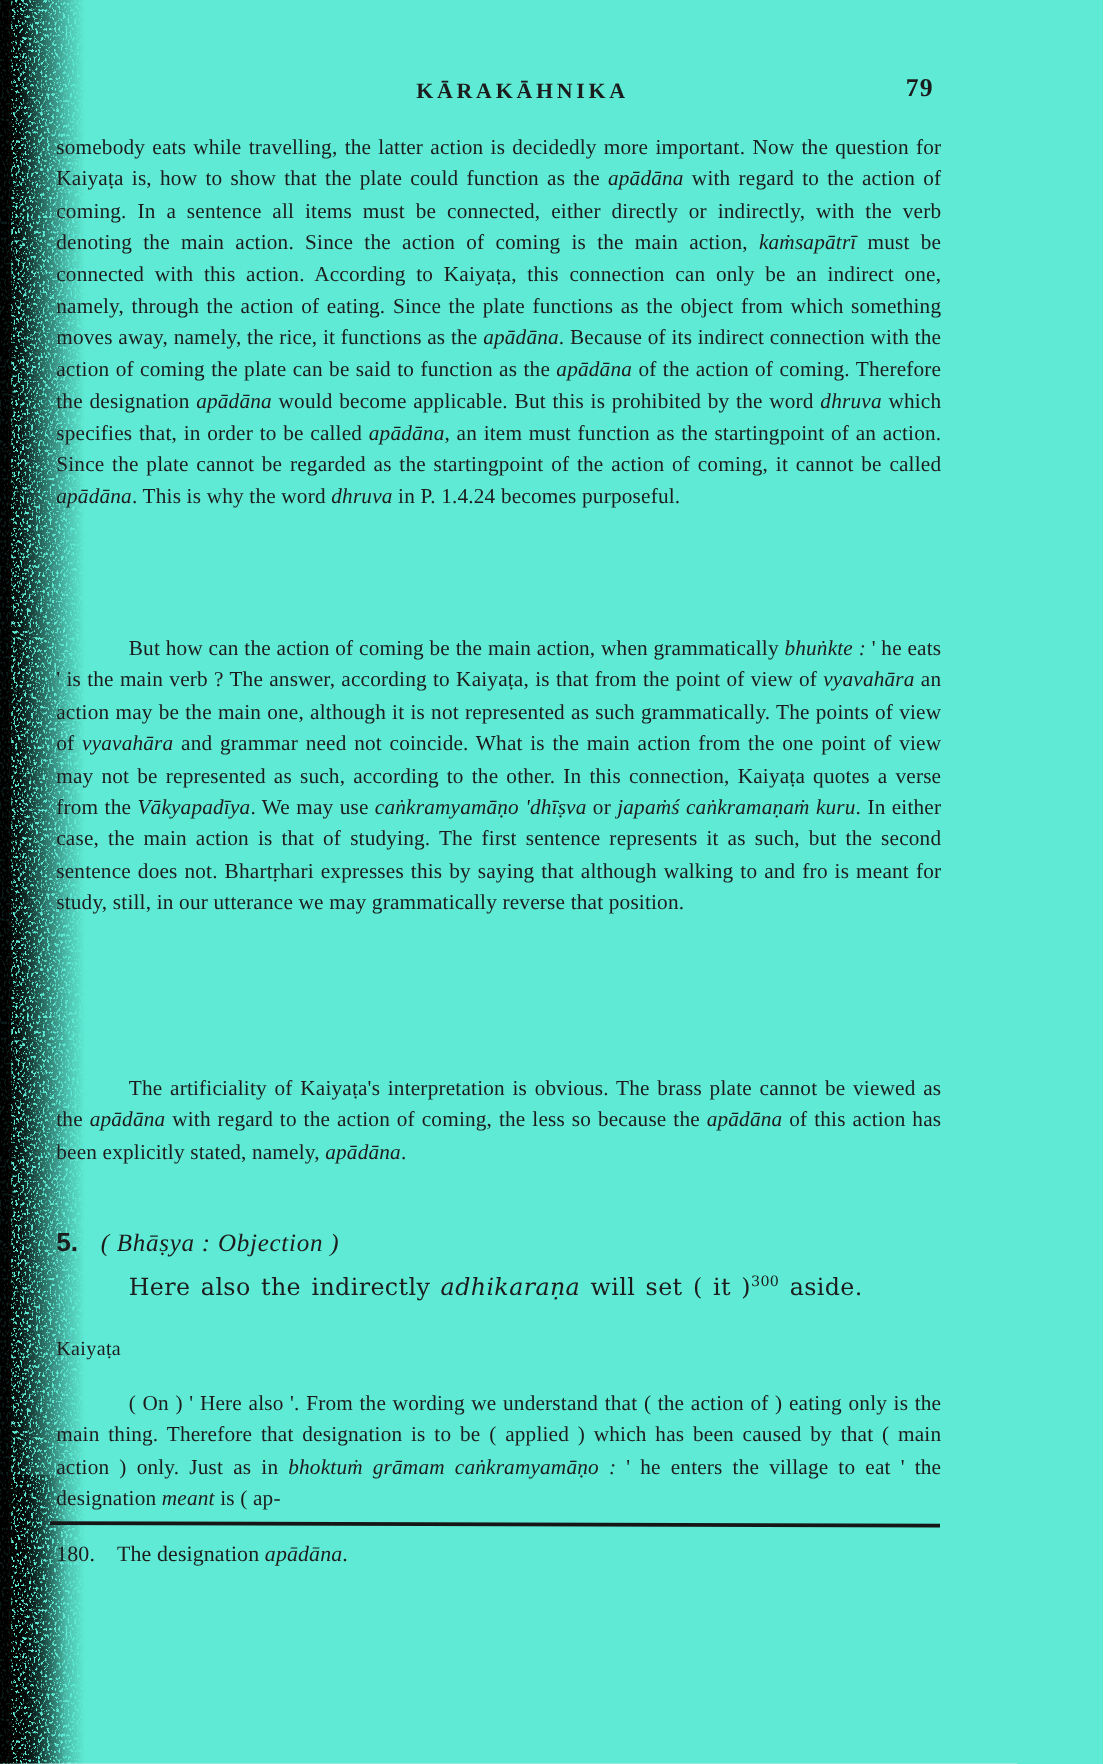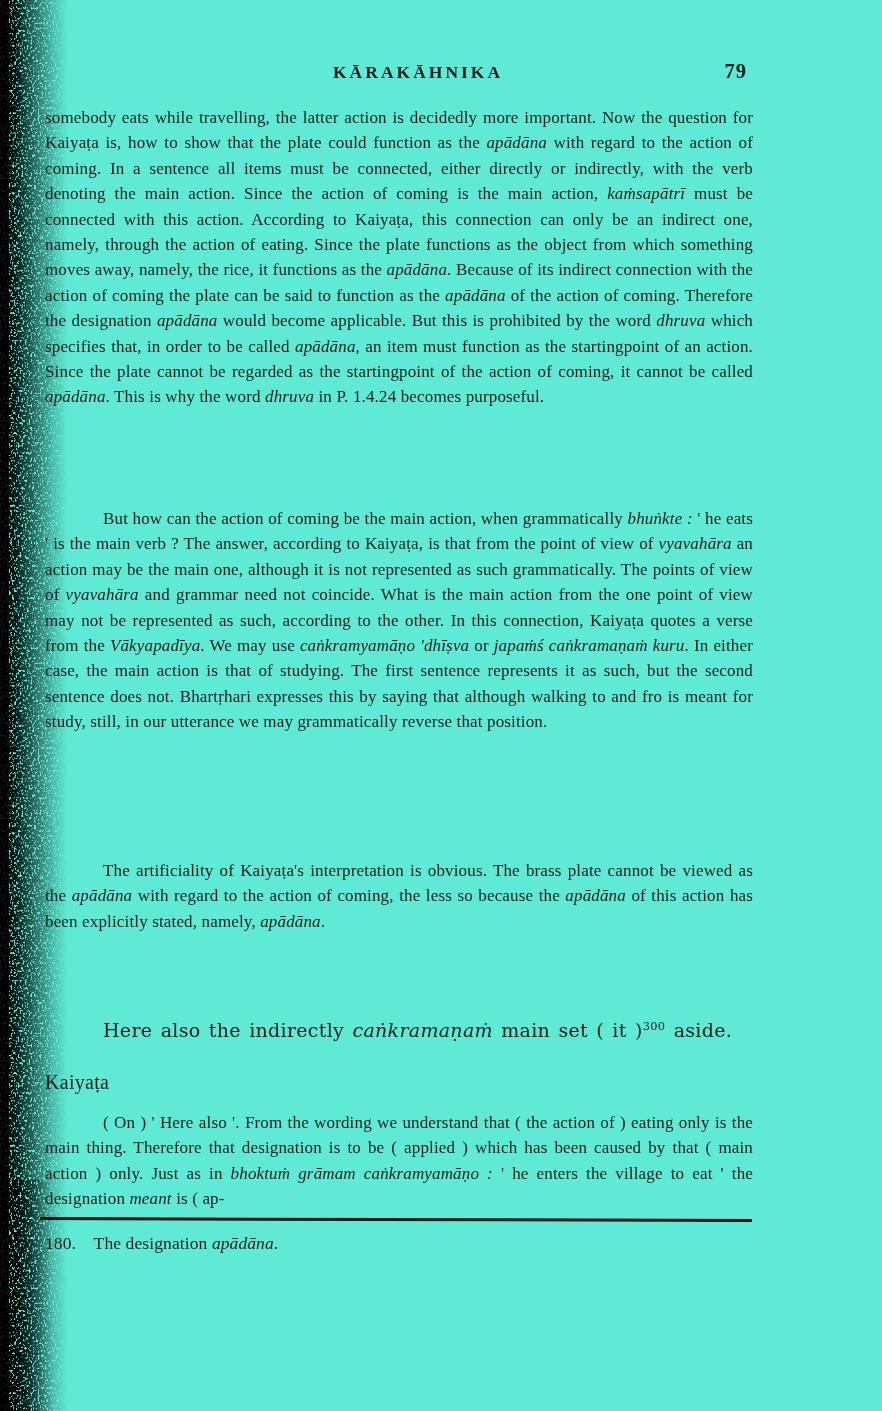--- a/index.html
+++ b/index.html
@@ -67,21 +67,21 @@
     top: 1019px;
     padding-left: 58px;
     margin: 0;
     font-family: "DejaVu Serif", serif;
     font-size: 19px;
     letter-spacing: 0.3px;
     word-spacing: 2px;
   }
   .quote sup, .body sup { font-size: 0.6em; vertical-align: super; line-height: 0; }
 
-  .kaiyata { top: 1071px; font-size: 20px; letter-spacing: 0.3px; }
+  .kaiyata { top: 1071px; font-size: 16px; letter-spacing: 0.3px; }
 
   .footrule {
     top: 1218px;
     left: -5px;
     width: 712px;
     height: 2.6px;
     background: #161616;
     transform: rotate(0.15deg);
   }
   .footnote {
@@ -124,22 +124,25 @@
       <span class="head-title">KĀRAKĀHNIKA</span>
       <span class="page-num">79</span>
     </div>
 
     <p class="block body p1"><span>somebody eats while travelling, the latter action is decidedly more important. Now the question for Kaiyaṭa is, how to show that the plate could function as the </span><i>apādāna</i><span> with regard to the action of coming. In a sentence all items must be connected, either directly or indirectly, with the verb denoting the main action. Since the action of coming is the main action, </span><i>kaṁsapātrī</i><span> must be connected with this action. According to Kaiyaṭa, this connection can only be an indirect one, namely, through the action of eating. Since the plate functions as the object from which something moves away, namely, the rice, it functions as the </span><i>apādāna</i><span>. Because of its indirect connection with the action of coming the plate can be said to function as the </span><i>apādāna</i><span> of the action of coming. Therefore the designation </span><i>apādāna</i><span> would become applicable. But this is prohibited by the word </span><i>dhruva</i><span> which specifies that, in order to be called </span><i>apādāna</i><span>, an item must function as the startingpoint of an action. Since the plate cannot be regarded as the startingpoint of the action of coming, it cannot be called </span><i>apādāna</i><span>. This is why the word </span><i>dhruva</i><span> in P. 1.4.24 becomes purposeful.</span></p>
 
     <p class="block body p2"><span>But how can the action of coming be the main action, when grammatically </span><i>bhuṅkte :</i><span> ' he eats ' is the main verb ? The answer, according to Kaiyaṭa, is that from the point of view of </span><i>vyavahāra</i><span> an action may be the main one, although it is not represented as such grammatically. The points of view of </span><i>vyavahāra</i><span> and grammar need not coincide. What is the main action from the one point of view may not be represented as such, according to the other. In this connection, Kaiyaṭa quotes a verse from the </span><i>Vākyapadīya</i><span>. We may use </span><i>caṅkramyamāṇo 'dhīṣva</i><span> or </span><i>japaṁś caṅkramaṇaṁ kuru</i><span>. In either case, the main action is that of studying. The first sentence represents it as such, but the second sentence does not. Bhartṛhari expresses this by saying that although walking to and fro is meant for study, still, in our utterance we may grammatically reverse that position.</span></p>
 
     <p class="block body p3"><span>The artificiality of Kaiyaṭa's interpretation is obvious. The brass plate cannot be viewed as the </span><i>apādāna</i><span> with regard to the action of coming, the less so because the </span><i>apādāna</i><span> of this action has been explicitly stated, namely, </span><i>apādāna</i><span>.</span></p>
 
+    <div class="block section-head">
+      <span class="section-num">5.</span><span class="section-title">( Bhāṣya : Objection )</span>
+    </div>
 
-    <p class="block quote"><span>Here also the indirectly </span><i>caṅkramaṇaṁ</i><span> main set ( it )</span><sup>300</sup><span> aside.</span></p>
+    <p class="block quote"><span>Here also the indirectly </span><i>adhikaraṇa</i><span> will set ( it )</span><sup>300</sup><span> aside.</span></p>
 
     <div class="block kaiyata">Kaiyaṭa</div>
 
     <p class="block body p4"><span>( On ) ' Here also '. From the wording we understand that ( the action of ) eating only is the main thing. Therefore that designation is to be ( applied ) which has been caused by that ( main action ) only. Just as in </span><i>bhoktuṁ grāmam caṅkramyamāṇo :</i><span> ' he enters the village to eat ' the designation </span><i>meant</i><span> is ( ap-</span></p>
 
     <div class="block footrule"></div>
 
     <p class="block footnote"><span>180. The designation </span><i>apādāna</i><span>.</span></p>
 
   </div>

